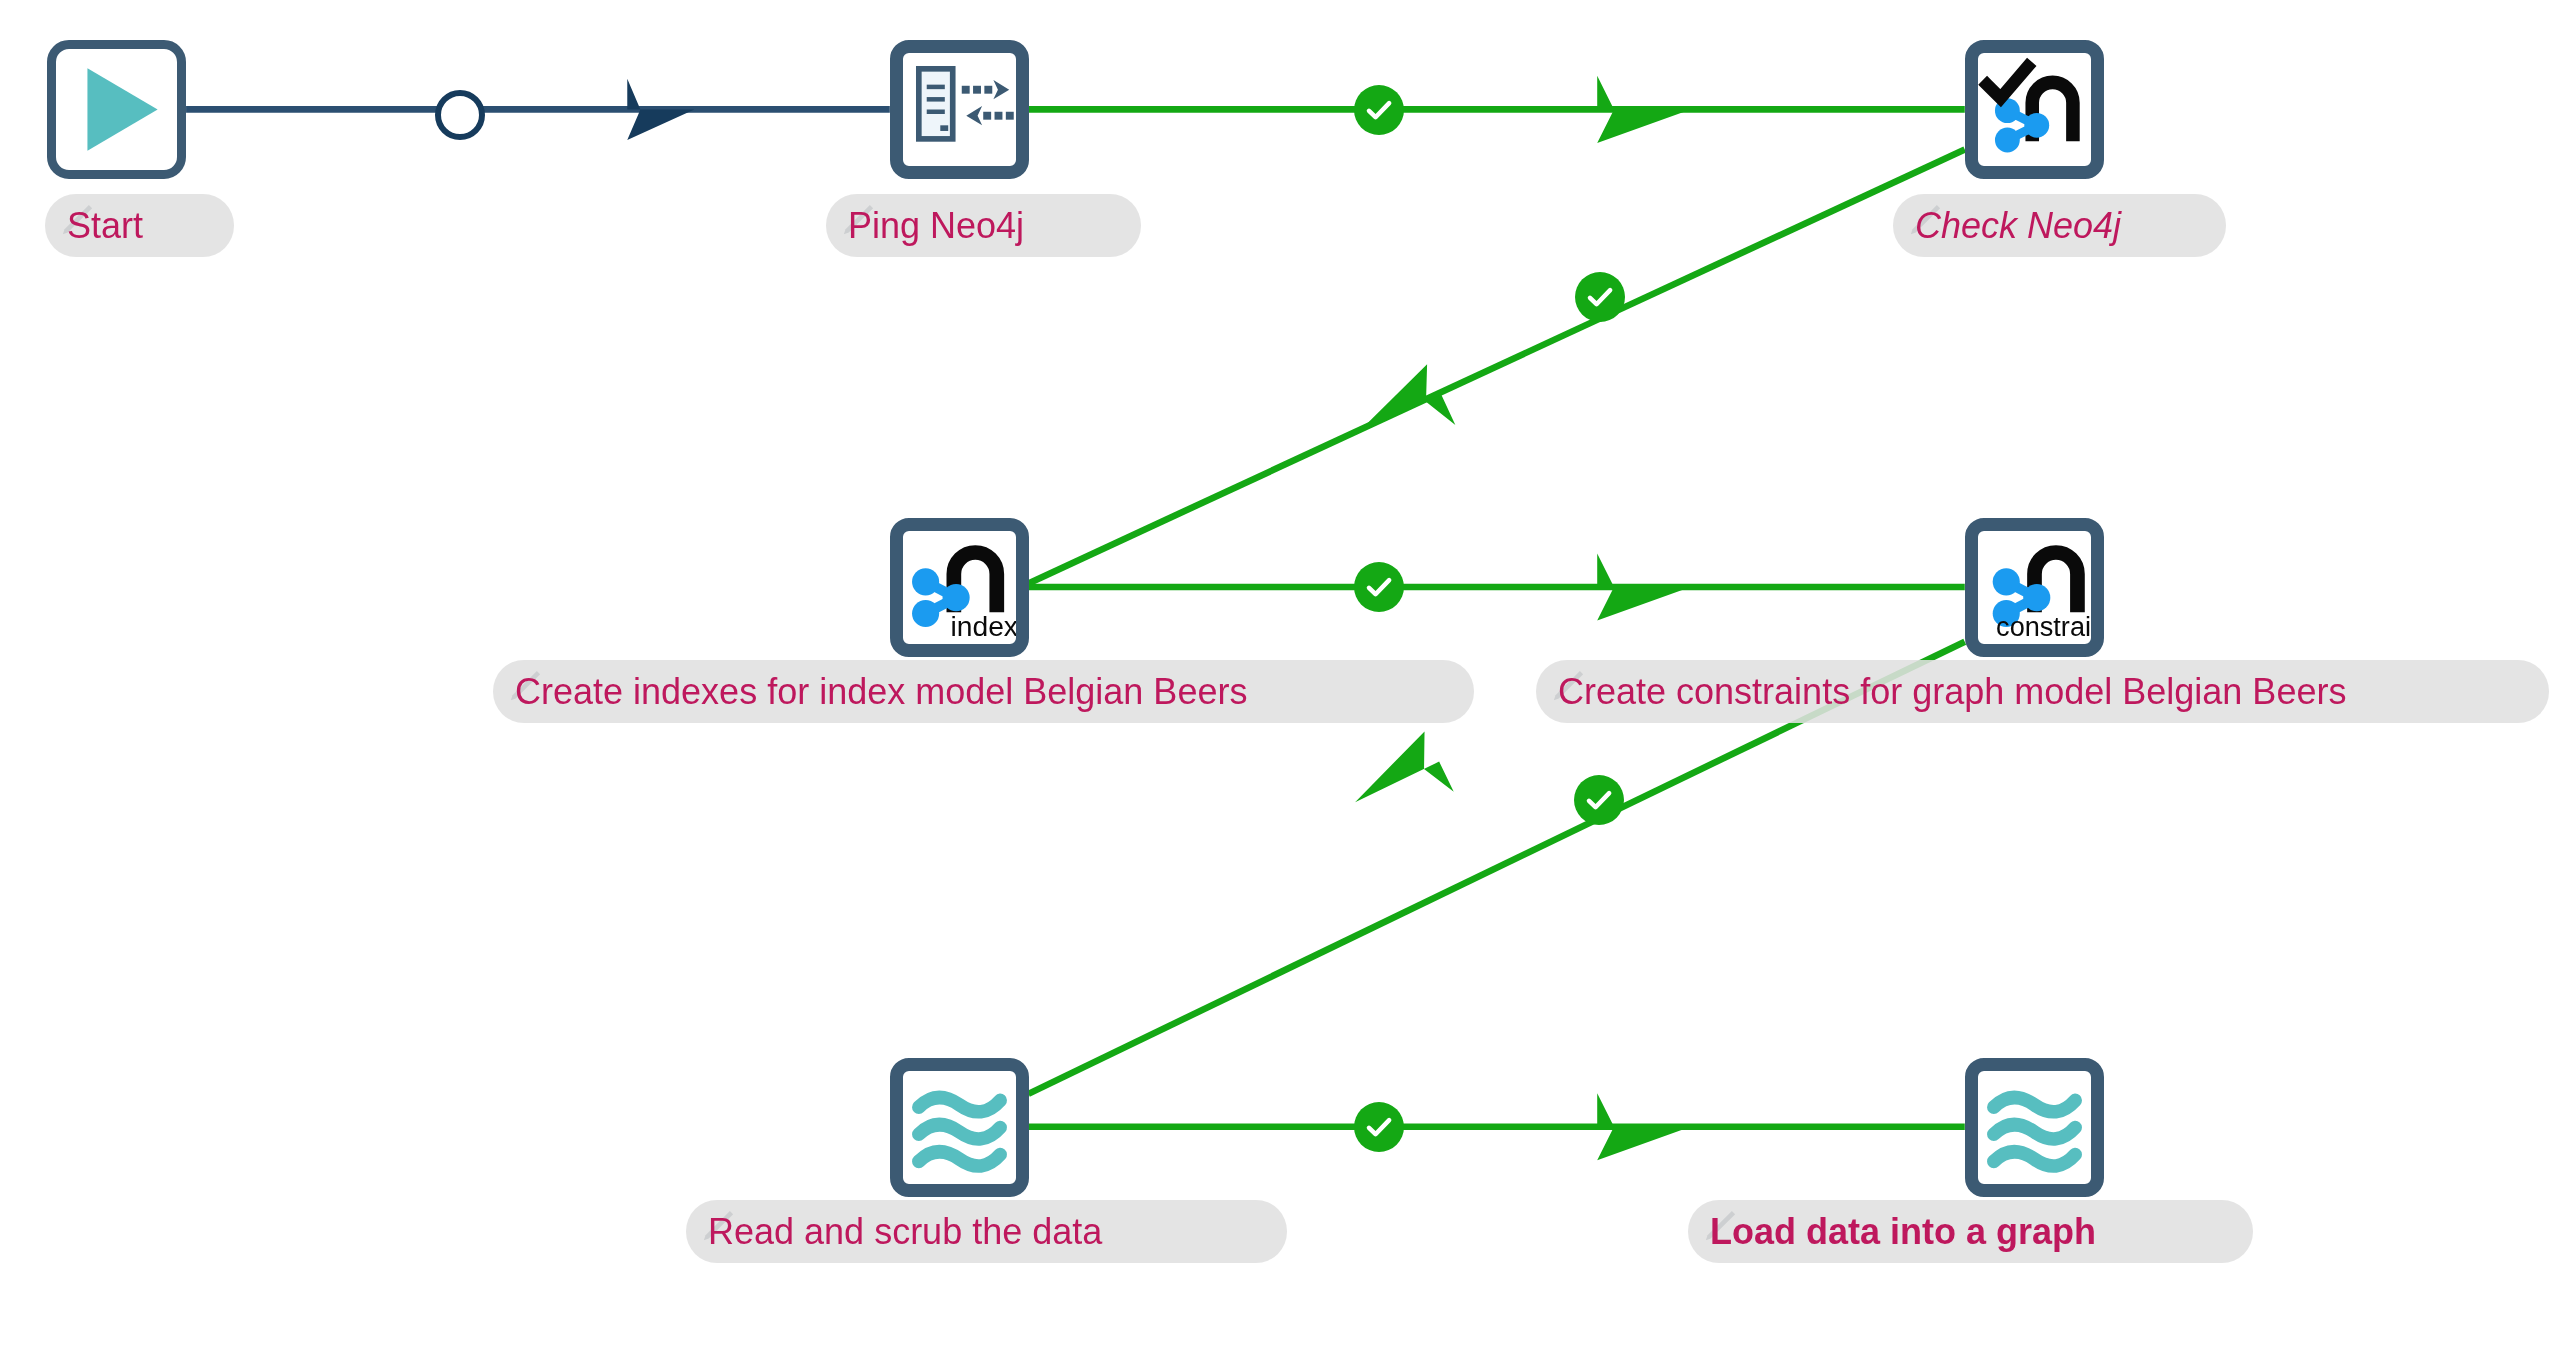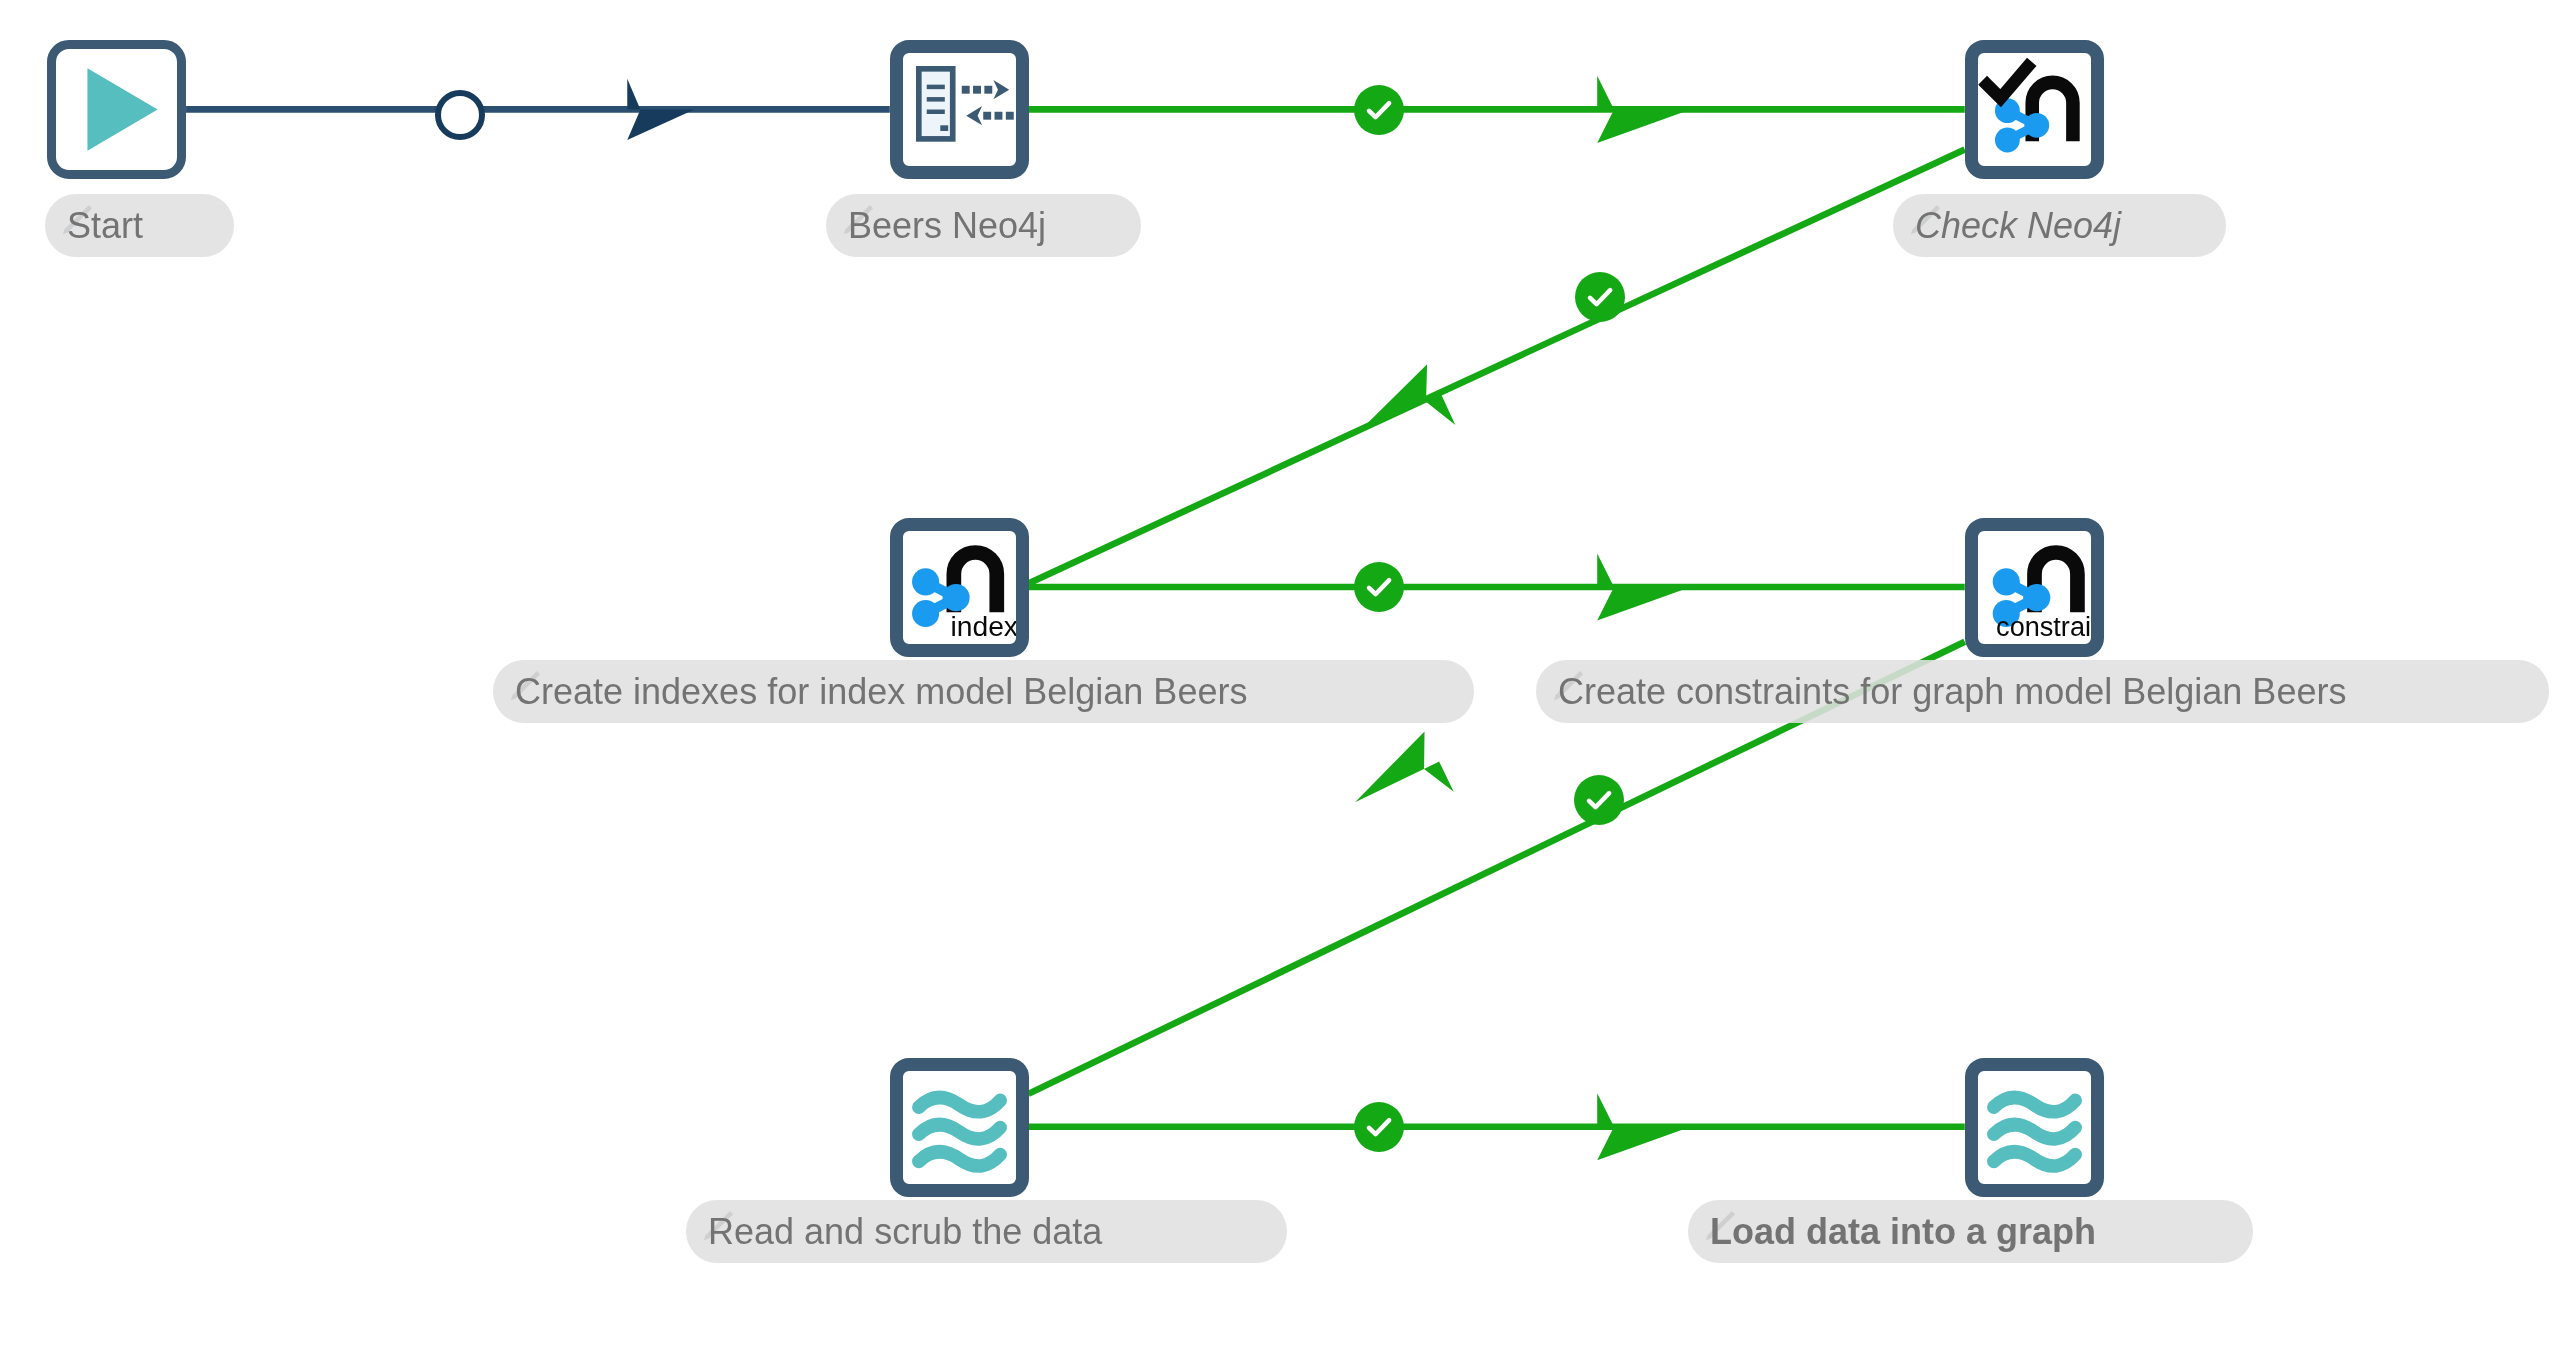--- a/index.html
+++ b/index.html
@@ -35,21 +35,21 @@
     height:63px;
     background:rgba(224,224,224,0.88);
     border-radius:31px;
     display:flex;align-items:center;
     padding:0 25px 0 22px;
     z-index:5;
     white-space:nowrap;
   }
   .label .ltext{
     font-size:36px;
-    color:#737373;
+    color:#be185d;
     font-family:"Liberation Sans", sans-serif;
     line-height:1;
     position:relative;z-index:2;
   }
   
   .pencil{
     position:absolute;left:13px;top:5.8px;width:39px;height:39px;
     opacity:.30;z-index:1;pointer-events:none;
   }
 
@@ -259,21 +259,21 @@
     <svg class="pencil" viewBox="0 0 24 24">
       <path d="M3 21 L6 20 L21 5 L19 3 L4 18 Z" fill="#9aa0a6"></path>
     </svg>
     <span class="ltext">Start</span>
   </div>
 
   <div class="label" style="left:826px;top:194px;width:268px;">
     <svg class="pencil" viewBox="0 0 24 24">
       <path d="M3 21 L6 20 L21 5 L19 3 L4 18 Z" fill="#9aa0a6"></path>
     </svg>
-    <span class="ltext">Beers Neo4j</span>
+    <span class="ltext">Ping Neo4j</span>
   </div>
 
   <div class="label" style="left:1893px;top:194px;width:286px;font-style:italic;">
     <svg class="pencil" viewBox="0 0 24 24">
       <path d="M3 21 L6 20 L21 5 L19 3 L4 18 Z" fill="#9aa0a6"></path>
     </svg>
     <span class="ltext">Check Neo4j</span>
   </div>
 
   <div class="label" style="left:493px;top:660px;width:934px;">

